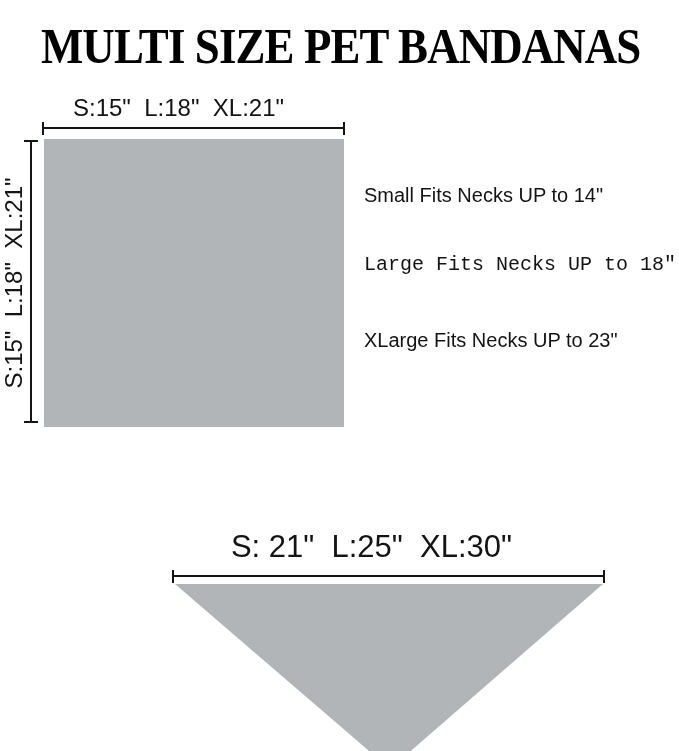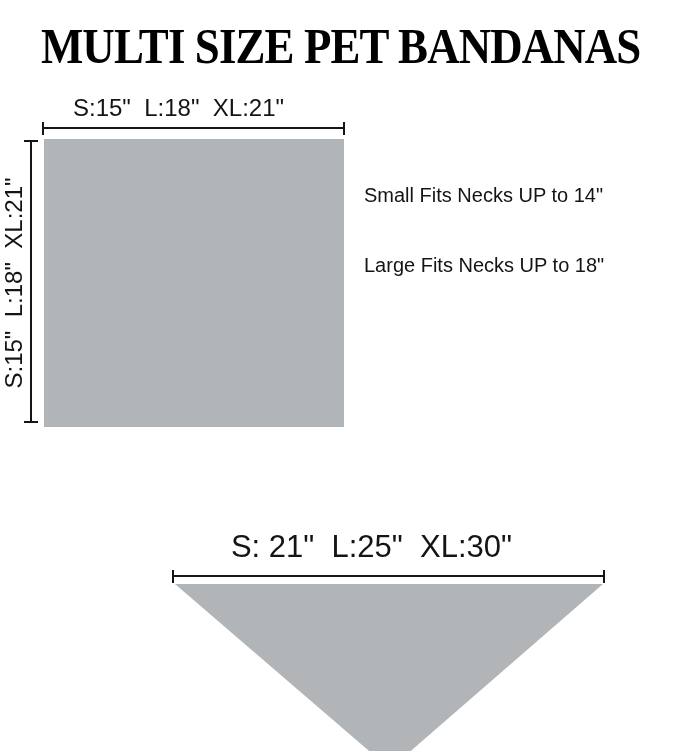--- a/index.html
+++ b/index.html
@@ -122,21 +122,21 @@
   
   .fit-note {
     position: absolute;
     left: 364px;
     font-size: 20px;
     line-height: 1;
     white-space: pre;
     color: #141414;
   }
   .fn-small  { top: 161px; }
-  .fn-large  { top: 231px; }
+  .fn-large  { top: 231px; font-family: Liberation Mono, monospace; }
   .fn-xlarge { top: 306px; }
 </style>
 </head>
 <body>
 
 <div class="canvas">
 
   <h1 class="title">
     <span class="title-inner">MULTI SIZE PET BANDANAS</span>
   </h1>
@@ -154,20 +154,21 @@
   </div>
 
   <div class="meas-label side-label">S:15"  L:18"  XL:21"</div>
 
   <svg class="square-shape" width="300" height="288">
     <rect x="0" y="0" width="300" height="288" fill="#b2b5b7"></rect>
   </svg>
 
   <div class="fit-note fn-small">Small Fits Necks UP to 14"</div>
   <div class="fit-note fn-large">Large Fits Necks UP to 18"</div>
+  <div class="fit-note fn-xlarge">XLarge Fits Necks UP to 23"</div>
 
   <div class="meas-label bottom-label">S: 21"  L:25"  XL:30"</div>
 
   <div class="dim-h dim-triangle-width">
     <span class="tick tick-left"></span>
     <span class="tick tick-right"></span>
   </div>
 
   <svg class="triangle-shape" width="428" height="186">
     <polygon points="0,0 428,0 215,185" fill="#b2b5b7"></polygon>

